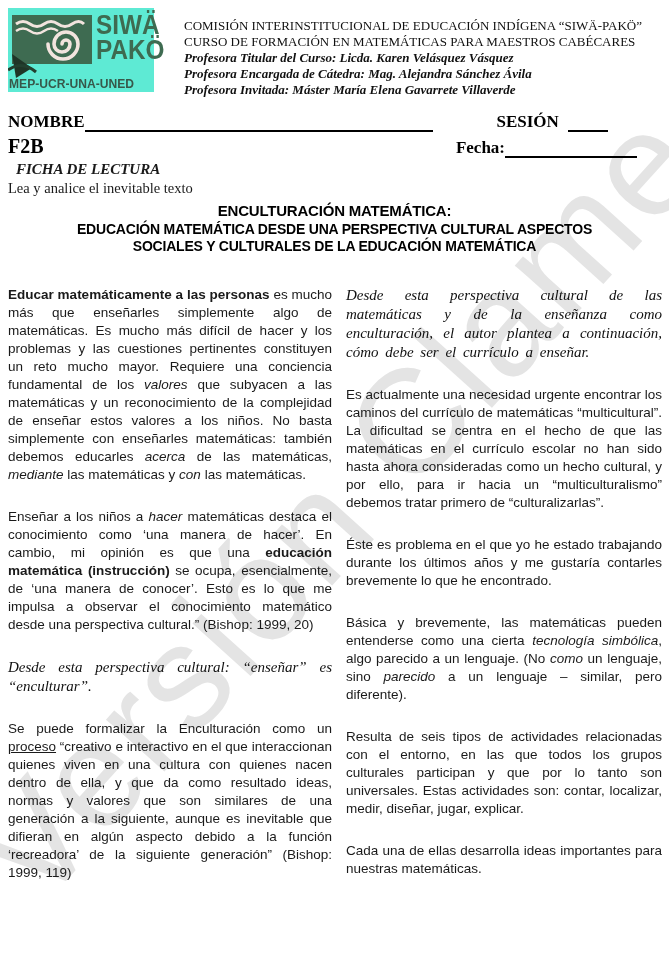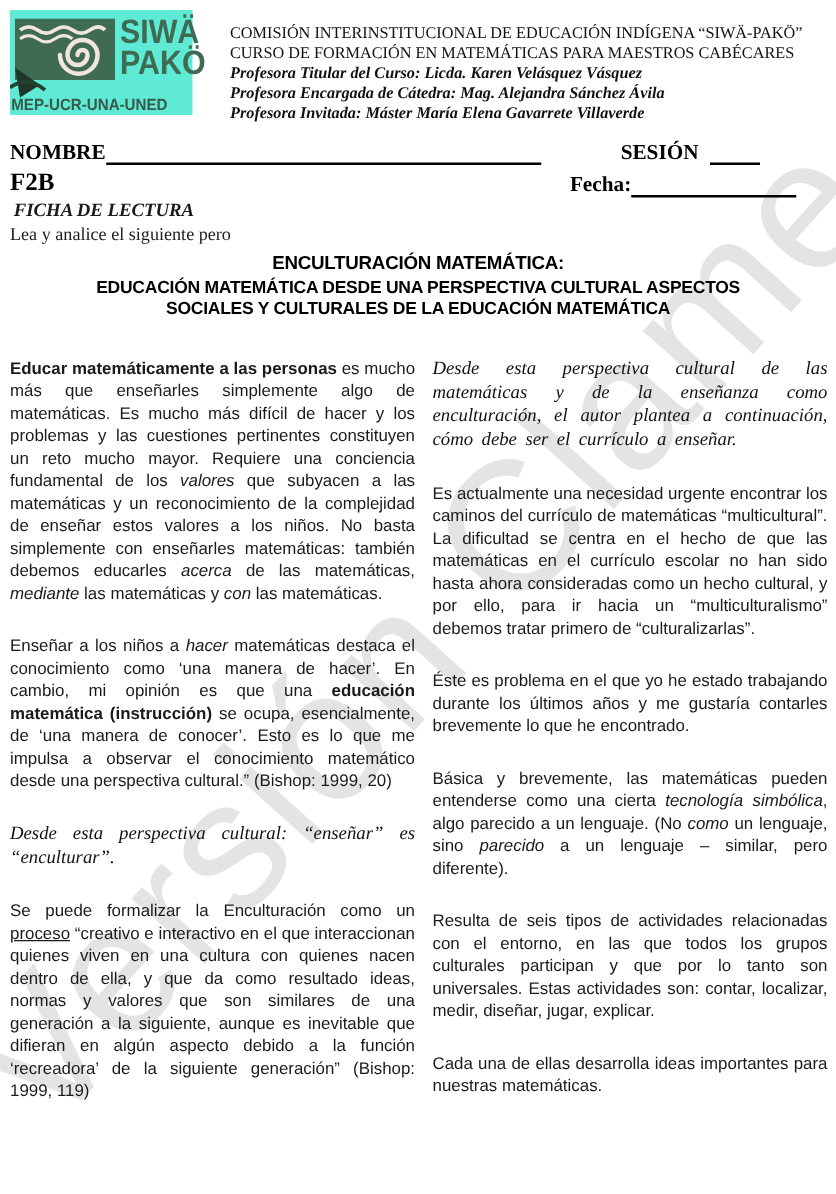--- a/index.html
+++ b/index.html
@@ -58,23 +58,23 @@
   .line-nombre { width:348px; }
   .gap-1 { width:64px; }
   .line-sesion { width:40px; margin-left:9px; }
   .form-row2 { display:flex; margin-top:3px; }
   .code { font-weight:bold; font-size:20px; font-family:"Liberation Serif", serif; }
   .fecha-group { display:flex; align-items:flex-end; margin-left:auto; margin-right:24px; }
   .fecha-group .lbl { font-weight:bold; font-size:17px; }
   .line-fecha { width:132px; }
 
   .ficha-title {
-    padding-left:11px; margin-top:3px;
+    padding-left:0; margin-top:3px;
     font-family:"Liberation Serif", serif;
-    font-weight:bold; font-style:italic; font-size:15px;
+    font-weight:bold; font-style:italic; font-size:15px;margin-left:16px;
   }
   .lead-text {
     padding-left:8px; margin-top:2px;
     font-family:"Liberation Serif", serif; font-size:14.5px;
   }
 
   
   .doc-title { text-align:center; margin-top:4px; font-weight:bold; color:#000; letter-spacing:-0.2px; }
   .doc-title .t1 { font-size:15px; line-height:20px; }
   .doc-title .t2, .doc-title .t3 { font-size:14px; line-height:17px; }
@@ -146,21 +146,21 @@
       <div class="form-row2">
         <span class="code">F2B</span>
         <span class="fecha-group">
           <span class="lbl">Fecha:</span>
           <span class="blank-line line-fecha"></span>
         </span>
       </div>
     </div>
 
     <div class="ficha-title">FICHA DE LECTURA</div>
-    <div class="lead-text">Lea y analice el siguiente pero</div>
+    <div class="lead-text">Lea y analice el inevitable texto</div>
 
     <div class="doc-title">
       <div class="t1">ENCULTURACIÓN MATEMÁTICA:</div>
       <div class="t2">EDUCACIÓN MATEMÁTICA DESDE UNA PERSPECTIVA CULTURAL ASPECTOS</div>
       <div class="t3">SOCIALES Y CULTURALES DE LA EDUCACIÓN MATEMÁTICA</div>
     </div>
 
     <div class="columns">
       <div class="col-left">
         <p class="para"><span class="seg-b">Educar matemáticamente a las personas</span><span> es mucho más que enseñarles simplemente algo de matemáticas. Es mucho más difícil de hacer y los problemas y las cuestiones pertinentes constituyen un reto mucho mayor. Requiere una conciencia fundamental de los </span><span class="seg-i">valores</span><span> que subyacen a las matemáticas y un reconocimiento de la complejidad de enseñar estos valores a los niños. No basta simplemente con enseñarles matemáticas: también debemos educarles </span><span class="seg-i">acerca</span><span> de las matemáticas, </span><span class="seg-i">mediante</span><span> las matemáticas y </span><span class="seg-i">con</span><span> las matemáticas.</span></p>

